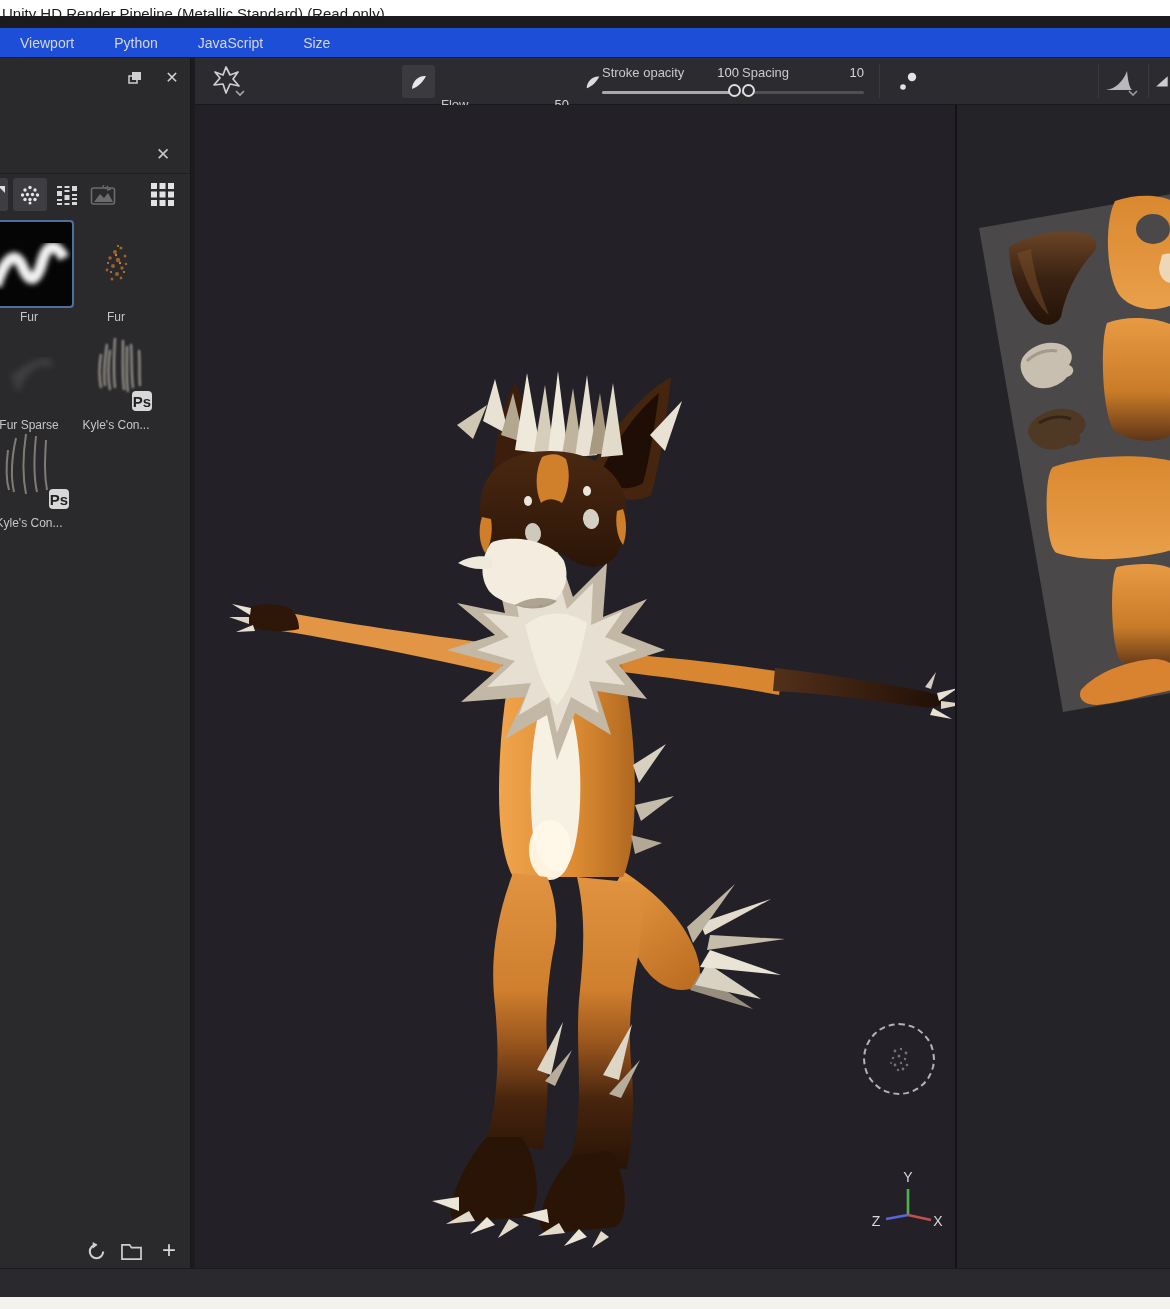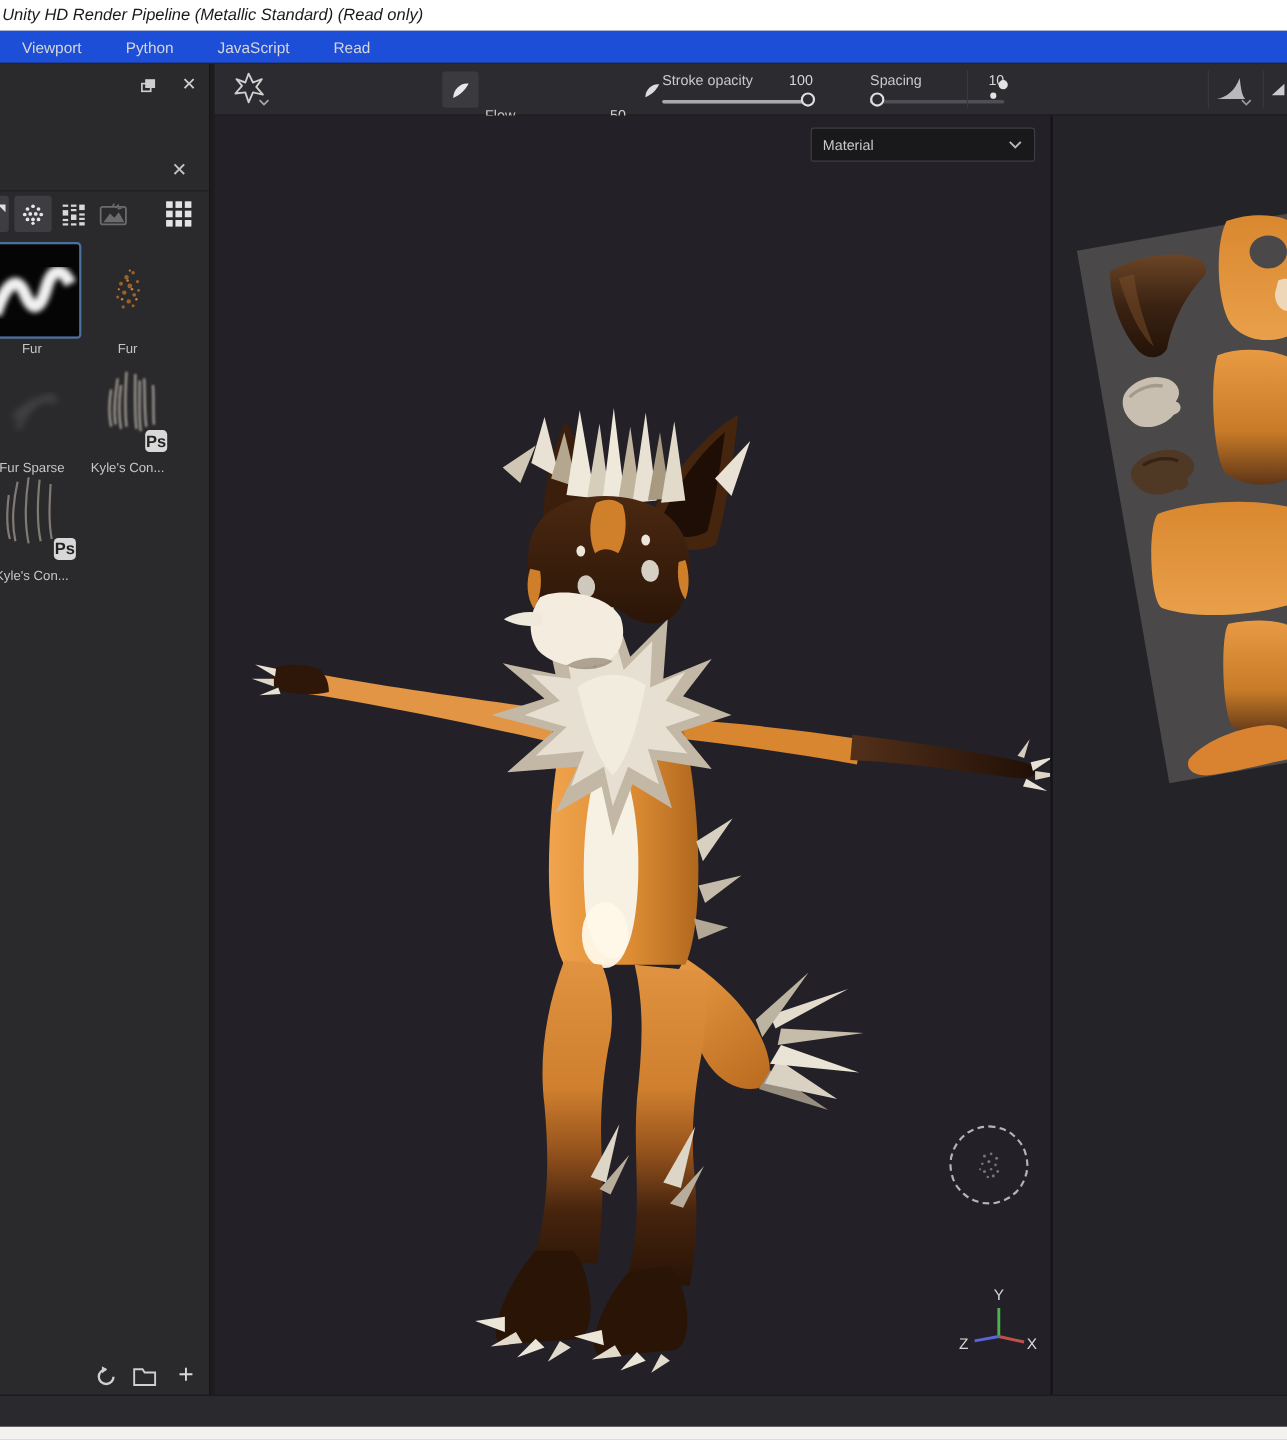--- a/index.html
+++ b/index.html
@@ -1,22 +1,22 @@
 <!DOCTYPE html>
 <html><head>
 <meta charset="utf-8">
 <style>
   html,body{margin:0;padding:0;background:#101012;}
   *{box-sizing:border-box;}
   #app{position:relative;width:1170px;height:1309px;overflow:hidden;background:#1c1b1e;
        font-family:"Liberation Sans",sans-serif;-webkit-font-smoothing:antialiased;}
 
   
-  .titlebar{position:absolute;left:0;top:0;width:1170px;height:28px;background:#ffffff;
-            color:#1b1b1b;font-size:15px;line-height:28px;padding-left:2px;white-space:nowrap;font-style:italic;}
+  .titlebar{position:absolute;left:0;top:0;width:1170px;height:16px;background:#ffffff;
+            color:#1b1b1b;font-size:15px;line-height:28px;padding-left:2px;white-space:nowrap;}
 
   
   .menubar{position:absolute;left:0;top:28px;width:1170px;height:30px;background:#1d4ed8;
            border-bottom:1px solid #1f1e21;display:flex;align-items:center;}
   .menubar .mitem{color:#d6d6d6;font-size:14px;padding:0 14px;margin-right:12px;cursor:default;}
   .menubar .mitem:first-child{margin-left:6px;}
 
   
   .toolbar{position:absolute;left:195px;top:58px;width:975px;height:47px;background:#2c2b2f;
            border-bottom:1px solid #19181b;}
@@ -75,21 +75,21 @@
 <body>
 
 <div id="app">
 
   <div class="titlebar">Unity HD Render Pipeline (Metallic Standard) (Read only)</div>
 
   <div class="menubar">
     <span class="mitem">Viewport</span>
     <span class="mitem">Python</span>
     <span class="mitem">JavaScript</span>
-    <span class="mitem">Read</span>
+    <span class="mitem">Size</span>
   </div>
 
   <div class="toolbar">
 
     <div class="ticonbtn" style="left:14px;top:6px;width:38px;height:35px;">
       <svg width="38" height="35" viewBox="0 0 38 35">
         <path d="M17,3 L21,11 L29,8 L24,15 L30,22 L21,20 L17,29 L14,20 L5,21 L11,14 L6,8 L14,11 Z" fill="none" stroke="#cfcfcf" stroke-width="1.7" stroke-linejoin="round"></path>
         <polyline points="27,27 31,31 35,27" fill="none" stroke="#a8a8a8" stroke-width="1.6"></polyline>
       </svg>
     </div>
@@ -118,21 +118,21 @@
 
     <div class="tgroup" style="left:407px;width:137px;">
       <span class="tlabel">Stroke opacity</span>
       <span class="tvalue">100</span>
       <div class="track">
           <div class="track-fill" style="width: 97%;"></div>
         </div>
       <div class="knob" style="left: calc(97% - 7px);"></div>
     </div>
 
-    <div class="tgroup" style="left:596px;width:122px;">
+    <div class="tgroup" style="left:547px;width:122px;">
       <span class="tlabel">Spacing</span>
       <span class="tvalue">10</span>
       <div class="track">
           <div class="track-fill" style="width: 6%;"></div>
         </div>
       <div class="knob" style="left: calc(6% - 7px);"></div>
     </div>
 
     <div class="tsep" style="left:684px;"></div>
 
@@ -464,26 +464,20 @@
       <ellipse cx="333" cy="396" rx="4" ry="5" fill="#ece6da"></ellipse>
       <ellipse cx="392" cy="386" rx="4" ry="5" fill="#ece6da"></ellipse>
       <ellipse cx="338" cy="428" rx="8" ry="10" fill="#cfc9bd" transform="rotate(-8 338 428)"></ellipse>
       <ellipse cx="396" cy="414" rx="8" ry="10" fill="#d6d0c4" transform="rotate(-8 396 414)"></ellipse>
 
       <path d="M296,438 C286,452 284,472 294,486 C306,500 336,506 356,497 C370,490 375,472 369,456 C362,444 345,436 326,434 C314,433 303,434 296,438 Z" fill="#f3ecdf"></path>
       <path d="M296,452 C284,450 272,452 263,458 C274,464 288,466 298,462 Z" fill="#efe9db"></path>
       <path d="M320,500 C335,506 352,504 362,496 C352,491 332,492 320,500 Z" fill="#6b5a44" opacity=".5"></path>
     </svg>
 
-    <div class="matselect">
-      <span>Material</span>
-      <svg class="chev" width="14" height="9" viewBox="0 0 14 9">
-        <polyline points="2,2 7,7 12,2" fill="none" stroke="#b8b8b8" stroke-width="1.8"></polyline>
-      </svg>
-    </div>
 
     <div class="brushcursor">
       <svg width="68" height="68" viewBox="0 0 68 68">
         <g fill="#9a9a9a" opacity=".75">
           <circle cx="30" cy="26" r="1.4"></circle>
             <circle cx="36" cy="24" r="1.2"></circle>
             <circle cx="41" cy="28" r="1.4"></circle>
           <circle cx="28" cy="33" r="1.2"></circle>
             <circle cx="34" cy="31" r="1.5"></circle>
             <circle cx="40" cy="34" r="1.2"></circle>

